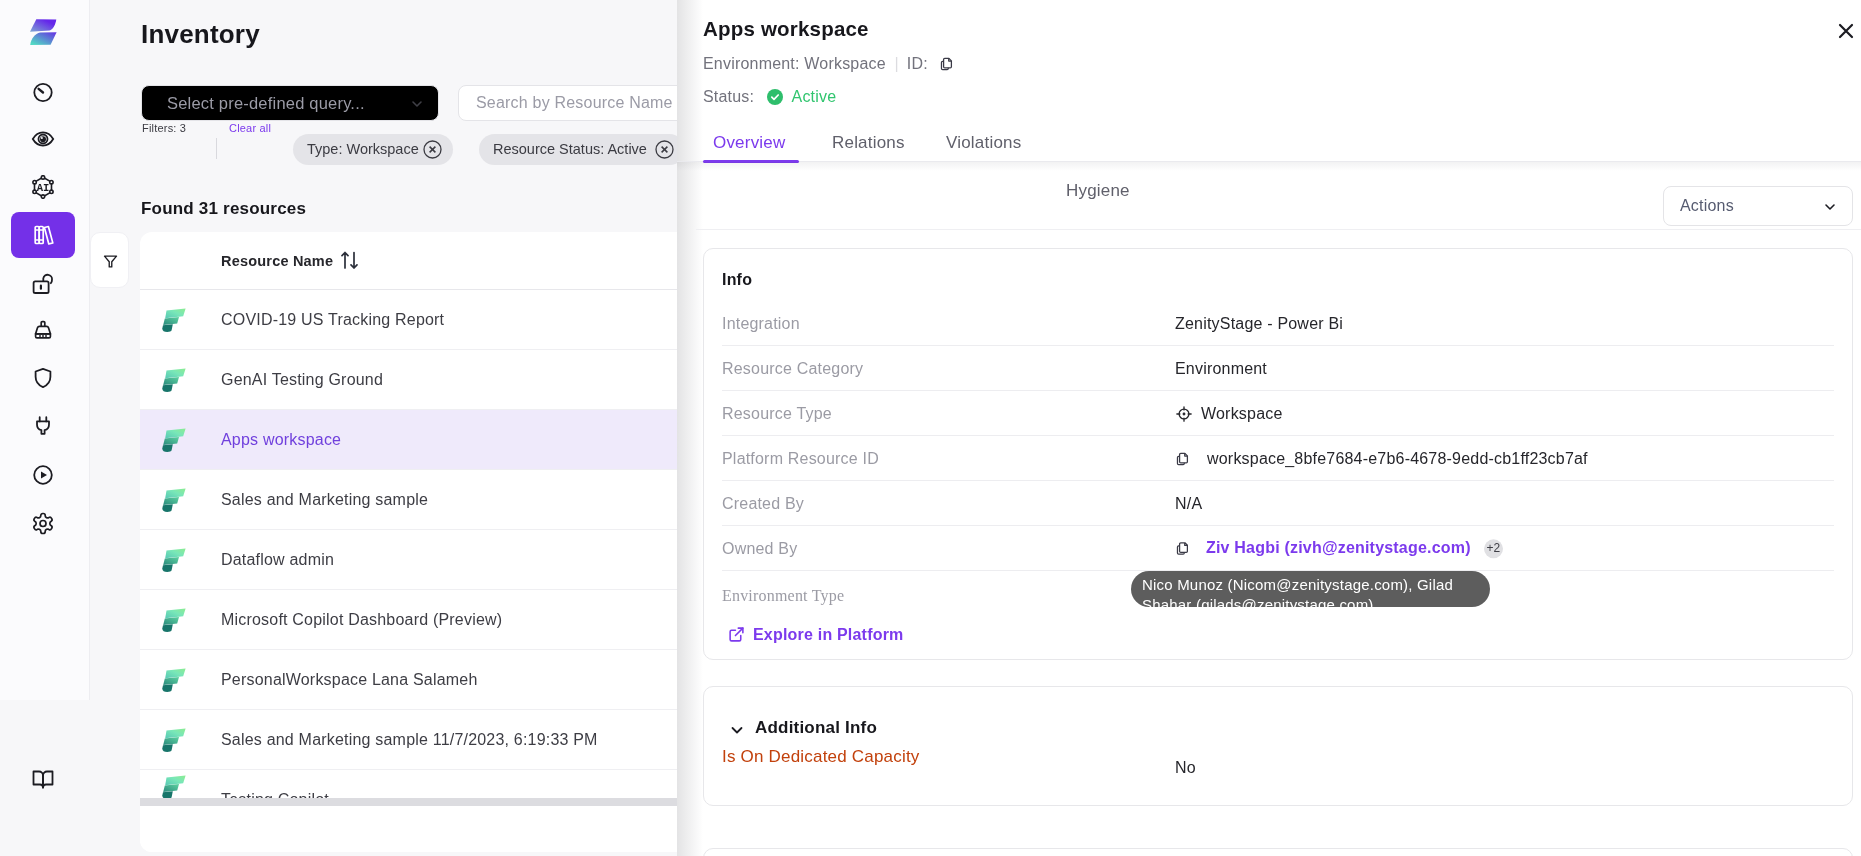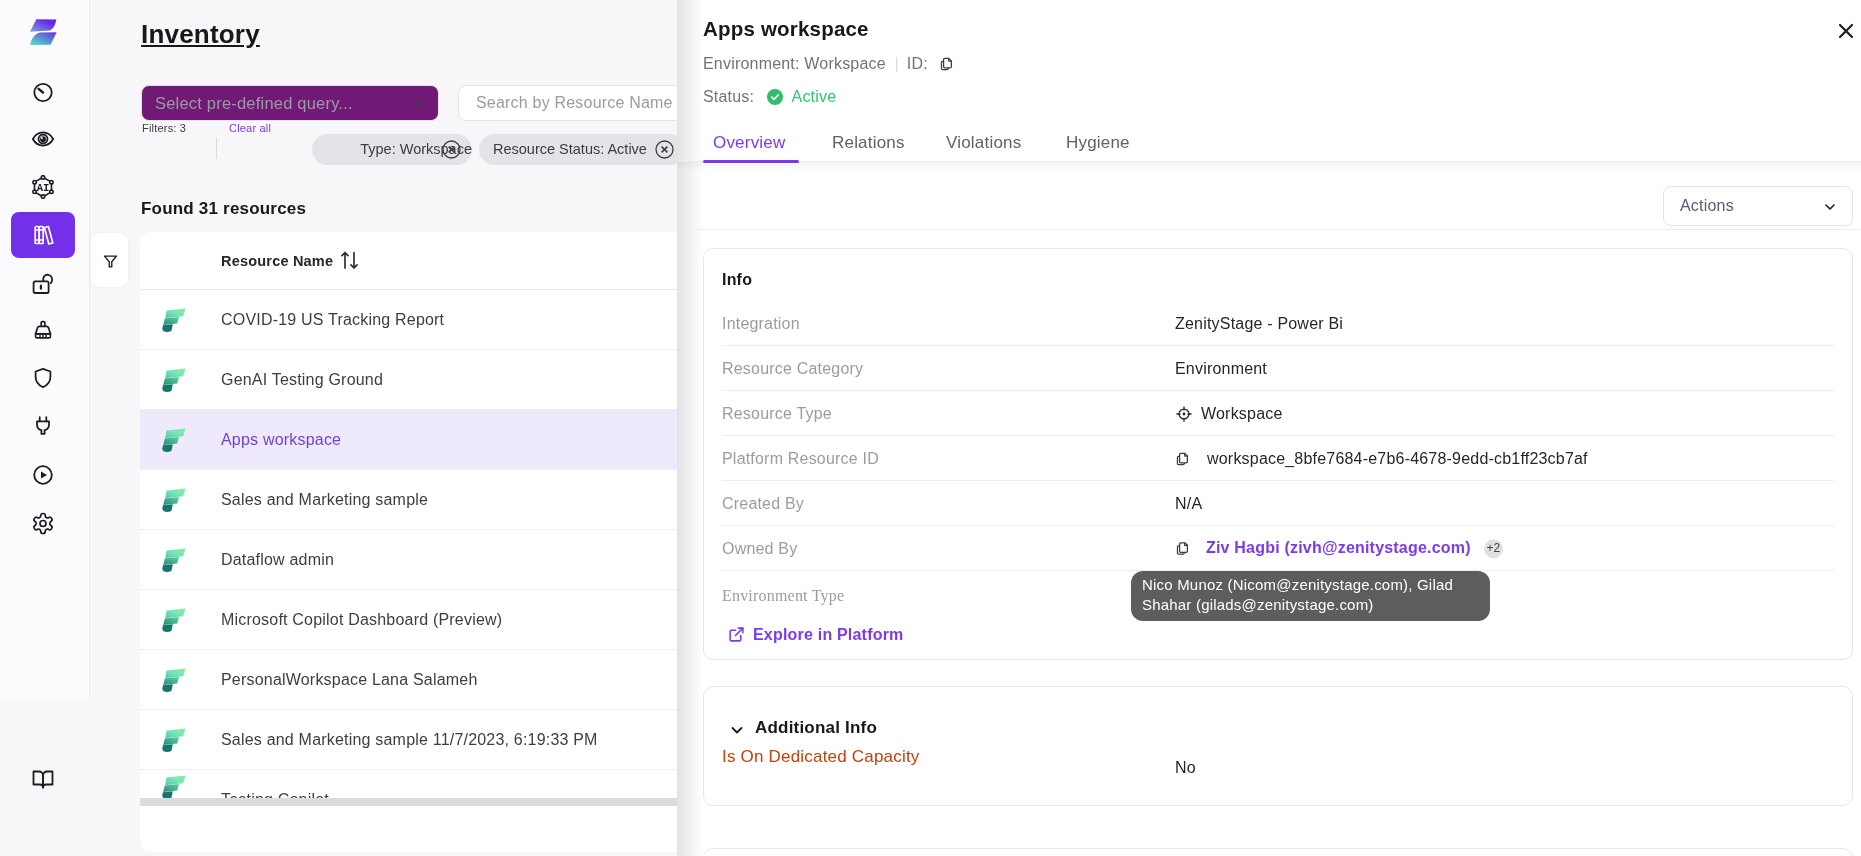--- a/index.html
+++ b/index.html
@@ -7,22 +7,22 @@
 body { position:relative; font-family:"Liberation Sans", sans-serif; background:#f7f7f9; color:#27272a; }
 .abs { position:absolute; }
 
 
 #sidebar { position:absolute; left:0; top:0; width:90px; height:700px; background:#fbfbfd; border-right:1px solid #ededf1; z-index:5; }
 .navic { position:absolute; left:31px; width:24px; height:24px; }
 #navsel { position:absolute; left:11px; top:212px; width:64px; height:46px; background:#7430e8; border-radius:8px; }
 
 
 #main { position:absolute; left:0; top:0; right:0; bottom:0; }
-h1.title { position:absolute; left:141px; top:19px; font-size:26px; font-weight:700; color:#17171c; letter-spacing:0.2px;text-decoration:underline; }
-.selbox { position:absolute; left:141px; top:85px; width:298px; height:36px; background:#701a75; border:1px solid #e4e4e8; border-radius:8px; font-size:16.5px; color:#9b9ba6; line-height:34px; padding-left:13px; letter-spacing:0.2px; }
+h1.title { position:absolute; left:141px; top:19px; font-size:26px; font-weight:700; color:#17171c; letter-spacing:0.2px; }
+.selbox { position:absolute; left:141px; top:85px; width:298px; height:36px; background:#000000; border:1px solid #e4e4e8; border-radius:8px; font-size:16.5px; color:#9b9ba6; line-height:34px; padding-left:25px; letter-spacing:0.2px; }
 .searchbox { position:absolute; left:458px; top:85px; width:360px; height:36px; background:#fff; border:1px solid #e4e4e8; border-radius:8px; font-size:16px; color:#9b9ba6; line-height:34px; padding-left:17px; letter-spacing:0.2px; }
 .filtrow { position:absolute; top:122px; font-size:11px; letter-spacing:0.2px; }
 .chip { position:absolute; top:134px; height:31px; background:#e4e4e8; border-radius:16px; font-size:14.5px; color:#3b3b42; line-height:31px; }
 .found { position:absolute; left:141px; top:199px; font-size:17px; font-weight:700; color:#17171c; letter-spacing:0.2px; }
 #filterbtn { position:absolute; left:90px; top:232px; width:39px; height:56px; background:#fff; border:1px solid #f0f0f4; border-radius:10px; z-index:1; }
 
 
 #table { position:absolute; left:140px; top:232px; width:1400px; height:620px; background:#fff; border-radius:12px; }
 #thead { position:absolute; left:0; top:0; width:100%; height:58px; border-bottom:1px solid #e7e7eb; }
 .trow { position:absolute; left:0; width:100%; height:60px; border-bottom:1px solid #efeff2; }
@@ -50,21 +50,21 @@
 #infocard { top:248px; height:412px; }
 #addcard { top:686px; height:120px; }
 #thirdcard { top:848px; height:30px; }
 .cardh { position:absolute; left:18px; top:22px; font-size:16px; font-weight:700; color:#17171c; letter-spacing:0.2px; }
 .irow { position:absolute; left:18px; right:18px; height:45px; }
 .irow .lb { position:absolute; left:0; top:50%; transform:translateY(-50%); font-size:16px; color:#9b9ba4; letter-spacing:0.2px; }
 .irow .vl { position:absolute; left:453px; top:50%; transform:translateY(-50%); font-size:16px; color:#26262b; letter-spacing:0.2px; white-space:nowrap; }
 .irow .sep { position:absolute; left:0; right:0; bottom:0; height:1px; background:#ededf0; }
 .ownlink { color:#7c3aed; font-weight:700;margin-top:36px; }
 .badge { display:inline-block; width:19px; height:19px; background:#e0e0e3; border-radius:50%; font-size:12px; color:#3f3f46; text-align:center; line-height:19px; vertical-align:middle; margin-left:13px; letter-spacing:0; }
-#tooltip { position:absolute; left:454px; top:571px; width:359px; height:50px; background:#5d5d5d; border-radius:12px; color:#fff; font-size:15px; line-height:20.5px; padding:3.5px 11px; letter-spacing:0.2px; z-index:3; }
+#tooltip { position:absolute; left:454px; top:571px; width:359px; height:36px; background:#5d5d5d; border-radius:19px; color:#fff; font-size:15px; line-height:20.5px; padding:3.5px 11px; letter-spacing:0.2px; z-index:3; }
 .explore { position:absolute; left:24px; top:377px; font-size:16px; font-weight:700; color:#7c3aed; letter-spacing:0.2px; }
 .xclose { position:absolute; left:1159px; top:21px; width:20px; height:20px; }
 </style>
 </head>
 <body>
 
 <div id="sidebar">
   <svg class="abs" style="left:30px; top:19px;" width="27" height="27" viewBox="0 0 27 27">
     <defs>
       <linearGradient id="z1" x1="0" y1="1" x2="1" y2="0">
@@ -157,21 +157,21 @@
     <svg class="abs" style="right:14px; top:11px;" width="14" height="14" viewBox="0 0 14 14" fill="none" stroke="#3f3f46" stroke-width="1.6" stroke-linecap="round" stroke-linejoin="round">
         <path d="M3 5 l4 4 4-4"></path>
       </svg>
   </div>
   <div class="searchbox">Search by Resource Name</div>
 
   <div class="filtrow" style="left:142px; color:#3b3b42;">Filters: 3</div>
   <div class="abs" style="left:216px; top:138px; width:1px; height:21px; background:#d9d9de;"></div>
   <div class="filtrow" style="left:229px; color:#7c3aed;">Clear all</div>
 
-  <div class="chip" style="left:312px; width:160px; padding-left:14px;text-align:right;">Type: Workspace
+  <div class="chip" style="left:293px; width:160px; padding-left:14px;">Type: Workspace
     <svg class="abs" style="right:11px; top:6px;" width="19" height="19" viewBox="0 0 19 19" fill="none" stroke="#3b3b42" stroke-width="1.3">
         <circle cx="9.5" cy="9.5" r="8.5"></circle>
         <path d="M6.6 6.6 l5.8 5.8 M12.4 6.6 l-5.8 5.8" stroke-width="1.5"></path>
       </svg>
   </div>
   <div class="chip" style="left:479px; width:206px; padding-left:14px;">Resource Status: Active
     <svg class="abs" style="right:11px; top:6px;" width="19" height="19" viewBox="0 0 19 19" fill="none" stroke="#3b3b42" stroke-width="1.3">
         <circle cx="9.5" cy="9.5" r="8.5"></circle>
         <path d="M6.6 6.6 l5.8 5.8 M12.4 6.6 l-5.8 5.8" stroke-width="1.5"></path>
       </svg>
@@ -269,21 +269,21 @@
     <span style="color:#31c56f; margin-left:4px;">Active</span>
   </div>
   <svg class="xclose" viewBox="0 0 20 20" fill="none" stroke="#1c1c22" stroke-width="2.2" stroke-linecap="round">
       <path d="M4 4 L16 16 M16 4 L4 16"></path>
     </svg>
 
   <div class="tabs">
     <span class="t ov" style="left:36px;">Overview</span>
     <span class="t" style="left:155px;">Relations</span>
     <span class="t" style="left:269px;text-align:right;">Violations</span>
-    <span class="t" style="left:389px;">Hygiene</span>
+    <span class="t" style="left:389px;margin-top:48px;">Hygiene</span>
   </div>
   <div class="tabund"></div>
   <div class="tabshadow"></div>
 
   <div id="actions">Actions
     <svg class="abs" style="right:15px; top:13px;" width="14" height="14" viewBox="0 0 14 14" fill="none" stroke="#1c1c22" stroke-width="1.6" stroke-linecap="round" stroke-linejoin="round">
         <path d="M3 5 l4 4 4-4"></path>
       </svg>
   </div>
   <div class="pdiv"></div>

